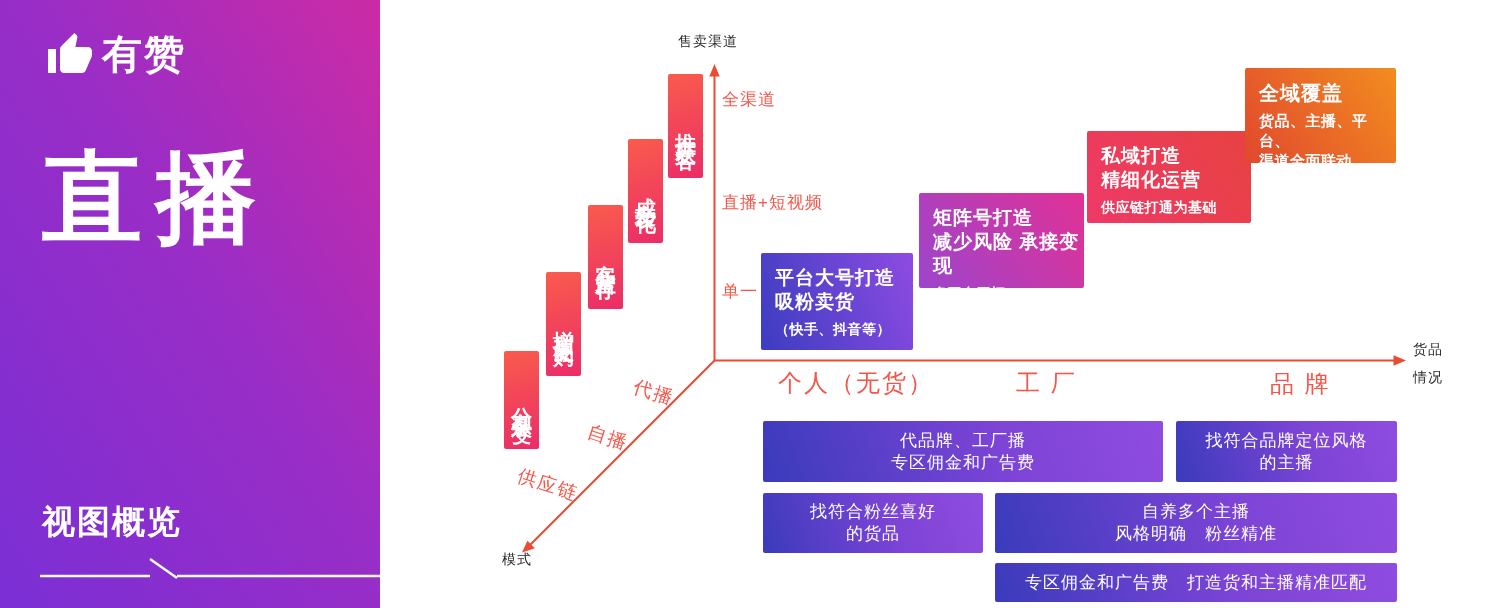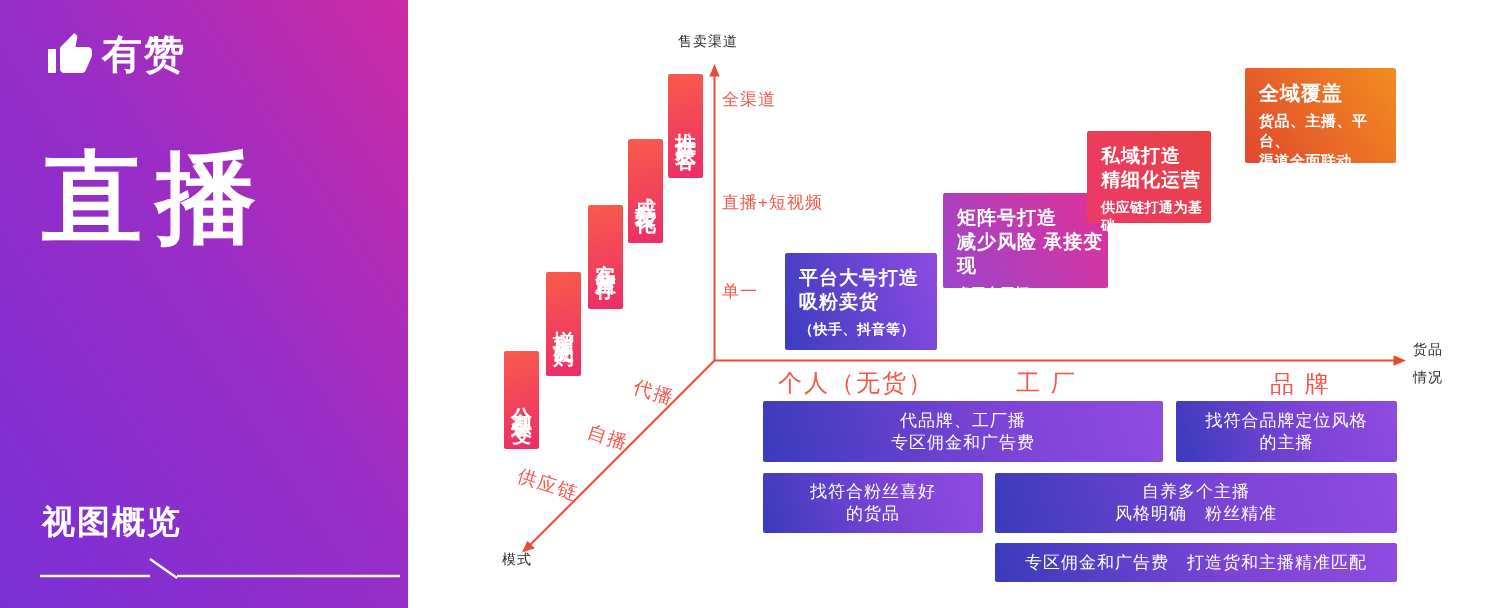--- a/index.html
+++ b/index.html
@@ -8,21 +8,20 @@
     background:#ffffff;
     font-family:"Liberation Sans","DejaVu Sans",sans-serif;
   }
   .abs{position:absolute;}
 
   
   .panel{
     left:0;top:0;width:380px;height:608px;
     background:linear-gradient(to top right,#7A2FD5 0%,#9A2DC6 55%,#CC2BA4 100%);
     color:#fff;
-    padding-left:28px;
   }
   .brand-row{left:46px;top:27px;display:flex;align-items:center;gap:8px;}
   .brand-name{font-size:40px;font-weight:700;letter-spacing:2px;}
   .panel-title{left:42px;top:142px;font-size:100px;font-weight:900;letter-spacing:14px;line-height:1.1;}
   .panel-subtitle{left:42px;top:278px;font-size:60px;font-weight:200;letter-spacing:10px;}
   .panel-footer{left:42px;top:500px;font-size:33px;font-weight:700;letter-spacing:2px;}
 
   
   .axis-title{color:#2b2b2b;font-size:14px;letter-spacing:1px;}
   .tick{color:#F5564A;font-size:17px;letter-spacing:1px;}
@@ -35,34 +34,34 @@
     background:linear-gradient(165deg,#F95B4C 0%,#EB2D68 100%);
     color:#fff;font-size:21px;font-weight:700;
     writing-mode:vertical-rl;text-orientation:upright;letter-spacing:5px;
     display:flex;align-items:center;justify-content:center;text-align:center;
   }
 
   
   .stage{border-radius:2px;color:#fff;padding:13px 0 0 14px;box-sizing:border-box;}
   .stage .t{font-size:19px;font-weight:700;line-height:24px;letter-spacing:1px;}
   .stage .n{font-size:14px;font-weight:600;margin-top:7px;letter-spacing:0.5px;}
-  .stage1{background:linear-gradient(68deg,#3B3DC0 0%,#8E4BE2 100%);margin-left:24px;}
+  .stage1{background:linear-gradient(68deg,#3B3DC0 0%,#8E4BE2 100%);}
   .stage2{background:linear-gradient(55deg,#9C45CC 0%,#E13196 100%);}
   .stage3{background:linear-gradient(55deg,#EE3968 0%,#E74240 100%);}
   .stage4{background:linear-gradient(55deg,#E1482E 0%,#F28D1F 100%);}
   .stage4 .t{font-size:20px;}
   .stage4 .n{font-size:15px;font-weight:700;line-height:20px;margin-top:6px;}
 
   
   .mbox{
     border-radius:2px;color:#fff;
     background:linear-gradient(72deg,#3A3BBC 0%,#7D44D6 60%,#8F4CE0 100%);
     display:flex;flex-direction:column;align-items:center;justify-content:center;
     text-align:center;font-size:17px;font-weight:500;line-height:22px;
-    letter-spacing:1px;white-space:pre-wrap;
+    letter-spacing:1px;white-space:pre-wrap;margin-top:20px;
   }
   svg{display:block;}
 </style>
 </head>
 <body>
 
 <div class="abs panel">
   <div class="abs brand-row">
     <svg width="48" height="48" viewBox="0 0 24 24">
       <path fill="#ffffff" d="M1 21h4V9H1v12zM23 10c0-1.1-.9-2-2-2h-6.31l.95-4.57.03-.32c0-.41-.17-.79-.44-1.06L14.17 1 7.59 7.59C7.22 7.95 7 8.45 7 9v10c0 1.1.9 2 2 2h9c.83 0 1.54-.5 1.84-1.22l3.02-7.05c.09-.23.14-.47.14-.73v-2z"></path>
@@ -114,27 +113,27 @@
 <div class="abs step" style="left:588px;top:205px;height:104px;">客户留存</div>
 <div class="abs step" style="left:628px;top:139px;height:104px;">成交转化</div>
 <div class="abs step" style="left:668px;top:74px;height:104px;">推广获客</div>
 
 <div class="abs stage stage1" style="left:761px;top:253px;width:152px;height:97px;">
   <div class="t">平台大号打造</div>
   <div class="t">吸粉卖货</div>
   <div class="n">（快手、抖音等）</div>
 </div>
 
-<div class="abs stage stage2" style="left:919px;top:193px;width:165px;height:95px;margin-left:24px;">
+<div class="abs stage stage2" style="left:919px;top:193px;width:165px;height:95px;">
   <div class="t">矩阵号打造</div>
   <div class="t">减少风险 承接变现</div>
   <div class="n">多平台开拓</div>
 </div>
 
-<div class="abs stage stage3" style="left:1087px;top:131px;width:124px;height:92px;">
+<div class="abs stage stage3" style="left:1087px;top:131px;width:164px;height:92px;">
   <div class="t">私域打造</div>
   <div class="t">精细化运营</div>
   <div class="n">供应链打通为基础</div>
 </div>
 
 <div class="abs stage stage4" style="left:1245px;top:68px;width:151px;height:95px;">
   <div class="t">全域覆盖</div>
   <div class="n">货品、主播、平台、</div>
   <div class="n" style="margin-top:0;">渠道全面联动</div>
 </div>

